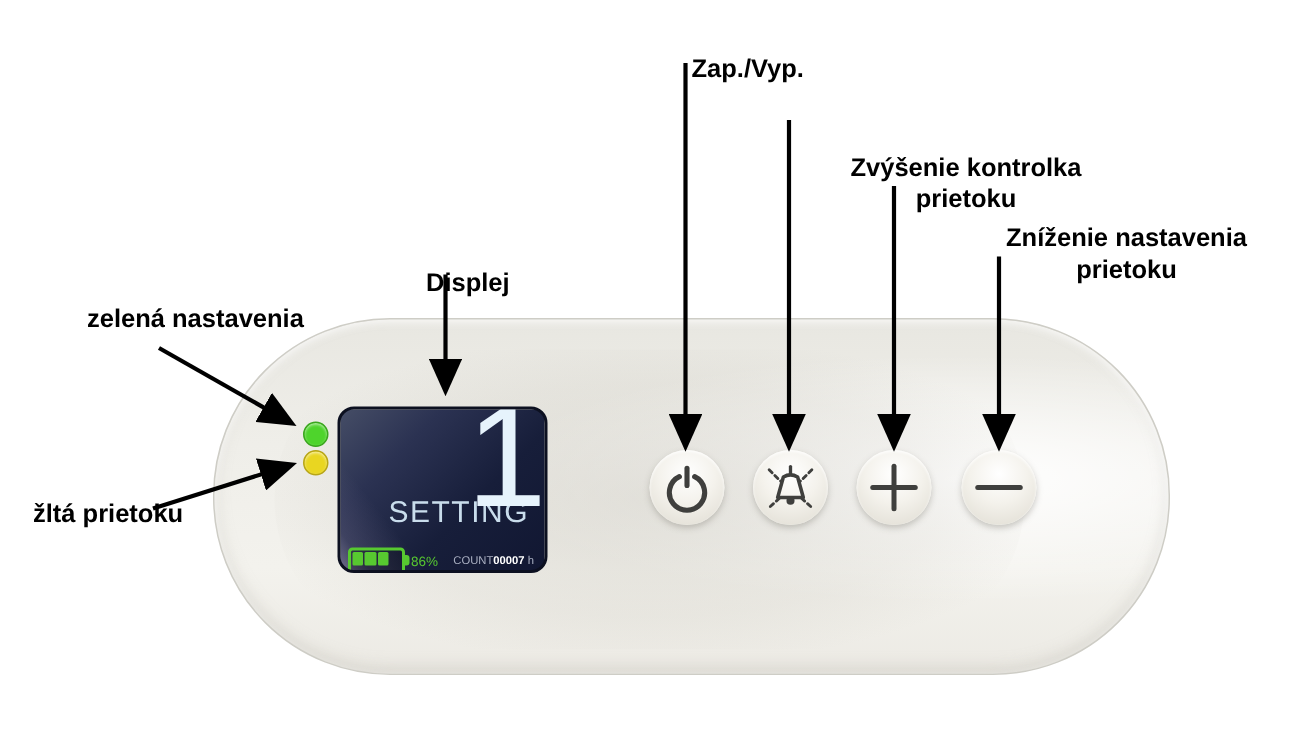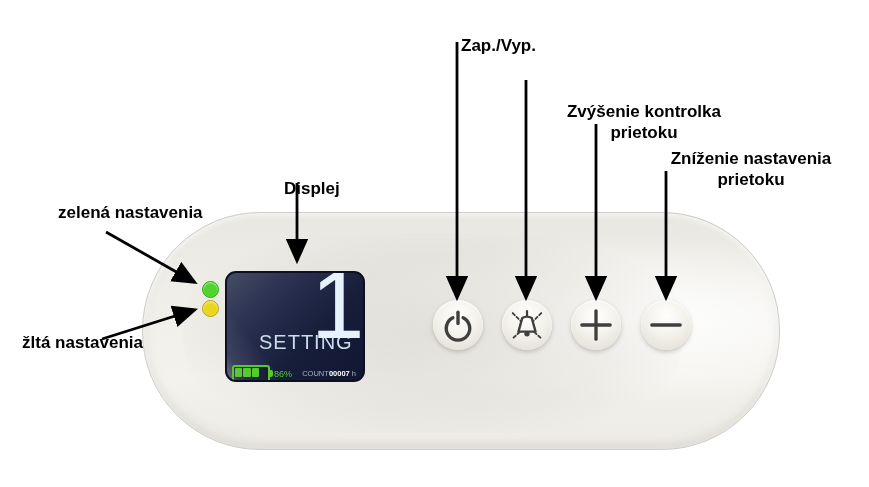--- a/index.html
+++ b/index.html
@@ -107,21 +107,21 @@
       <line class="stroke" stroke-width="2" x1="3.5" y1="12" x2="20.5" y2="12"></line>
     </svg>
   </div>
   <div class="btn" style="left:641px;">
     <svg width="40" height="40" viewBox="0 0 24 24">
       <line class="stroke" stroke-width="2" x1="3.5" y1="12" x2="20.5" y2="12"></line>
     </svg>
   </div>
 
   <div class="callout" style="left:58px;top:203px;">zelená nastavenia</div>
-  <div class="callout" style="left:22px;top:333px;">žltá nastavenia</div>
+  <div class="callout" style="left:22px;top:333px;">žltá prietoku</div>
   <div class="callout" style="left:284px;top:179px;">Displej</div>
   <div class="callout" style="left:461px;top:36px;">Zap./Vyp.</div>
   <div class="callout two-line" style="left:554px;top:101px;width:180px;">
     <div>Zvýšenie kontrolka</div>
     <div>prietoku</div>
   </div>
   <div class="callout two-line" style="left:636px;top:148px;width:174px;margin-left:28px;">
     <div>Zníženie nastavenia</div>
     <div>prietoku</div>
   </div>

